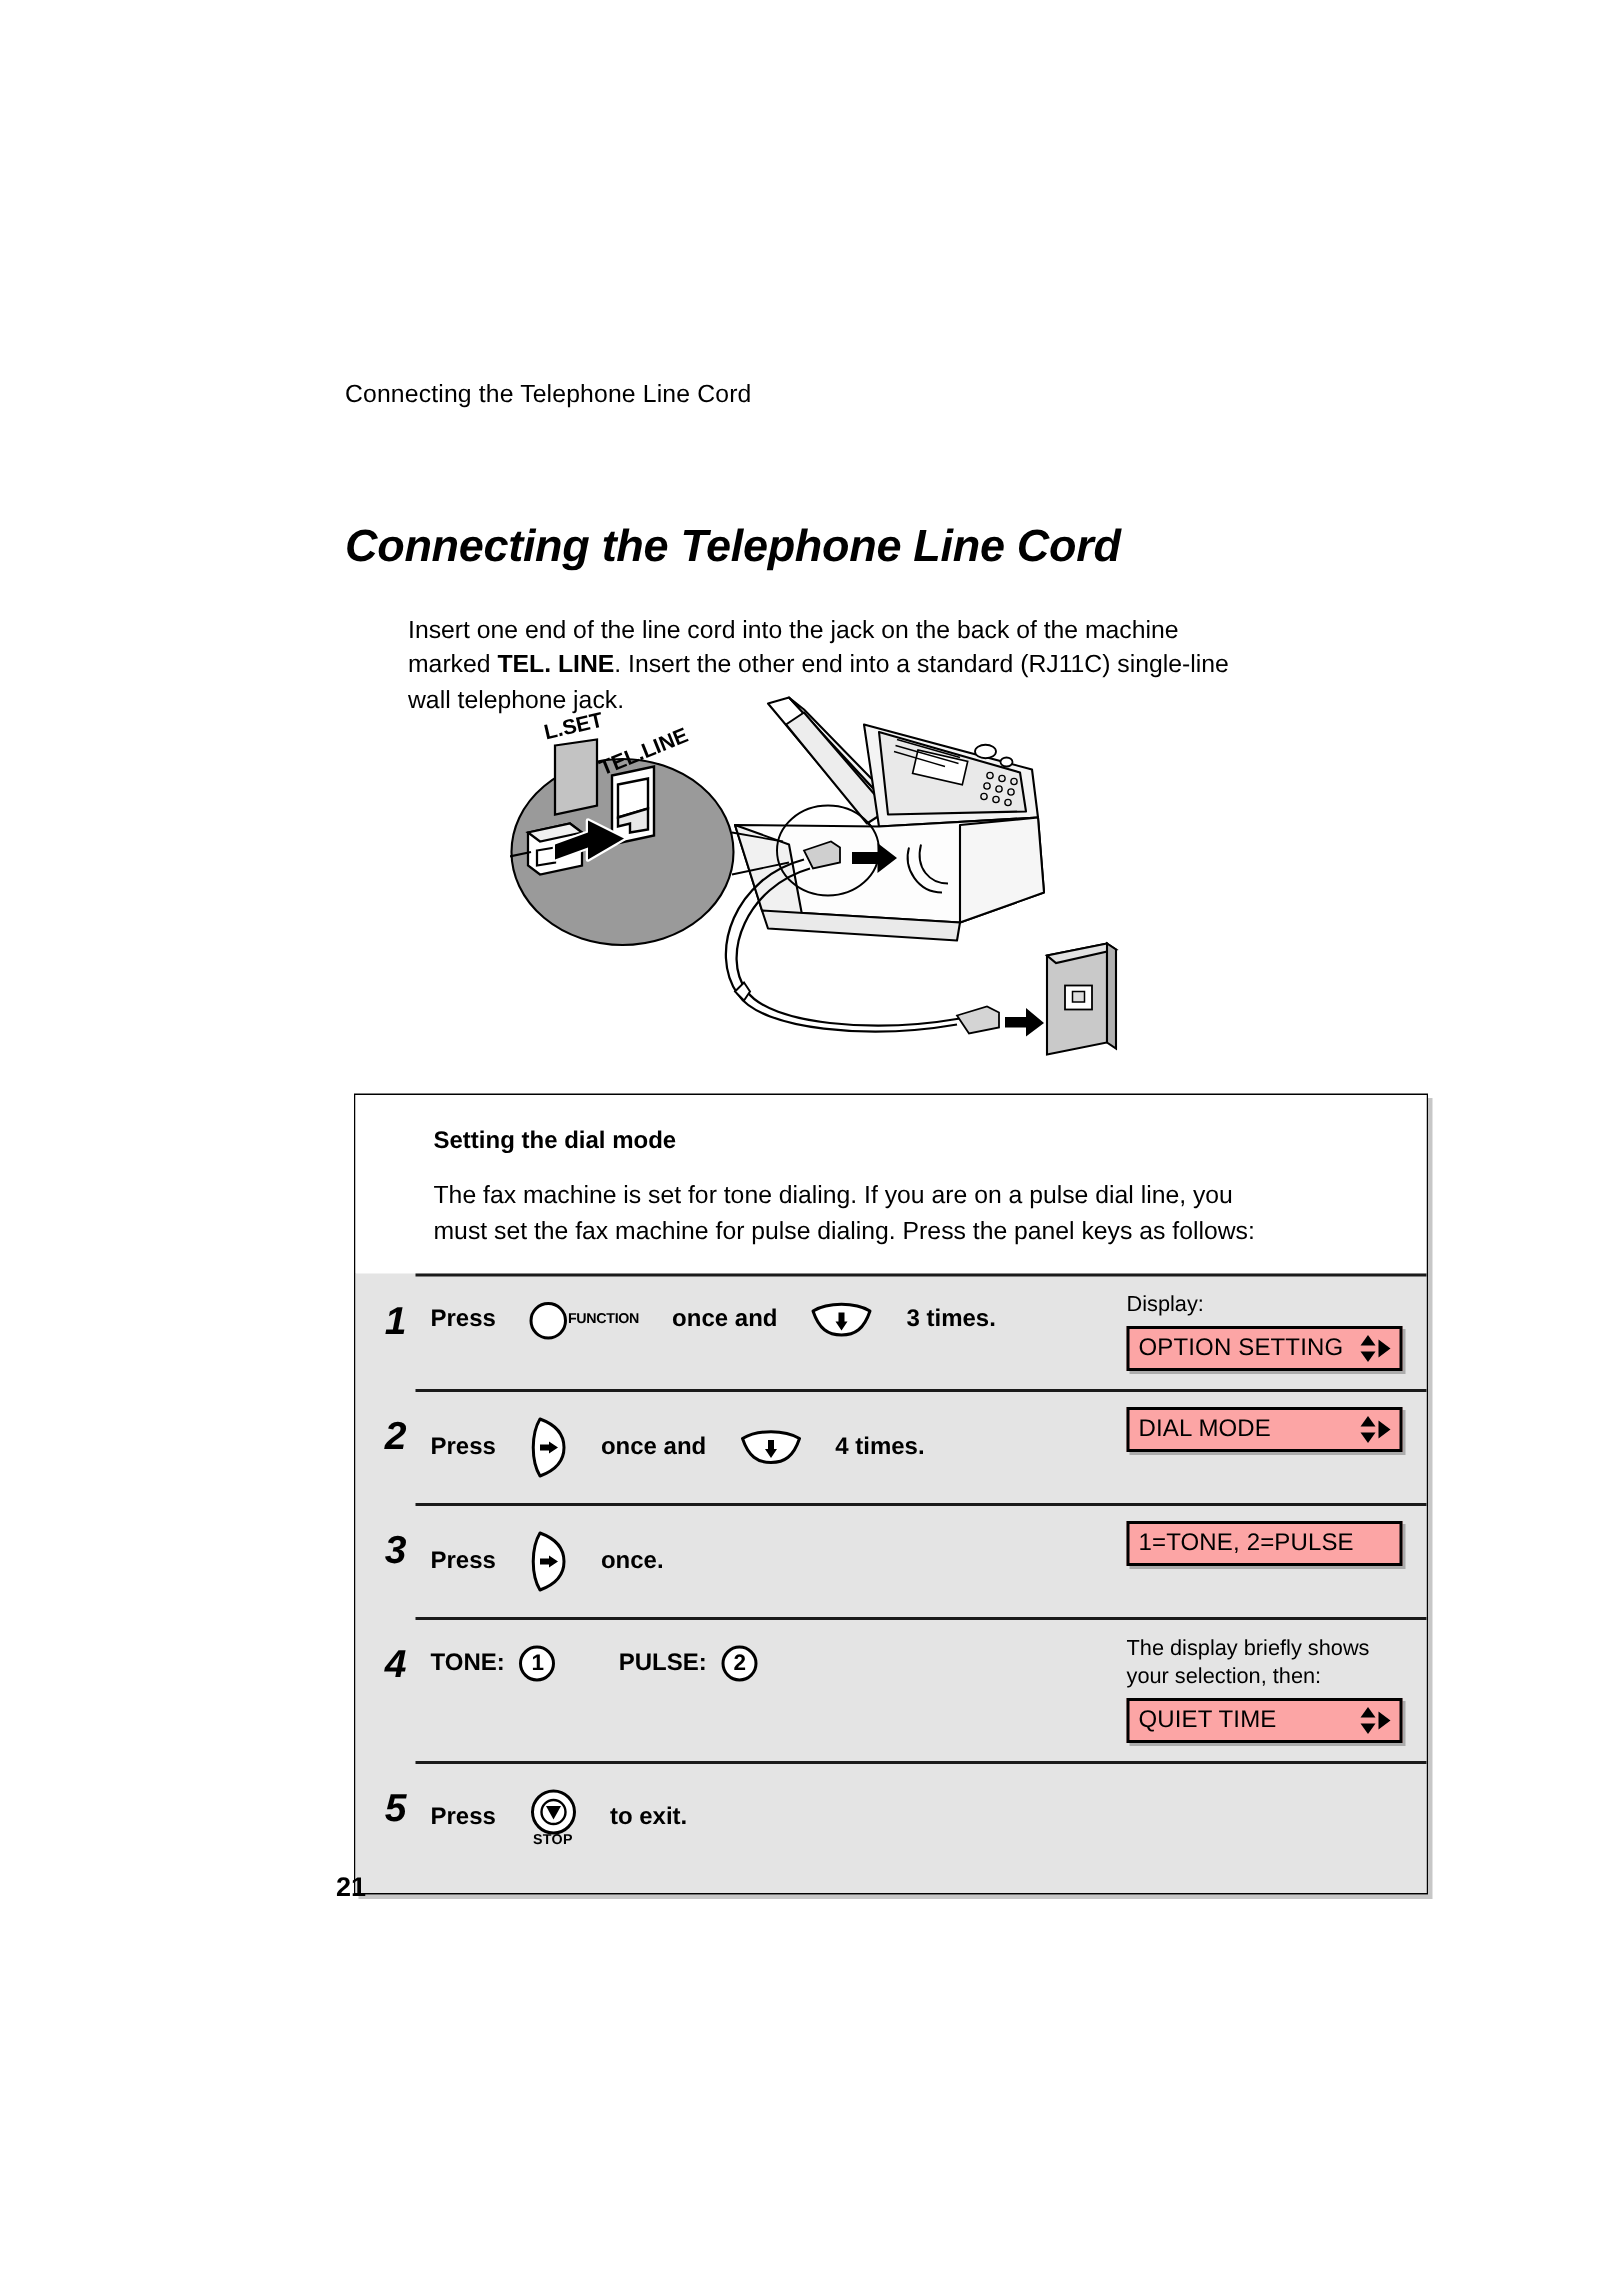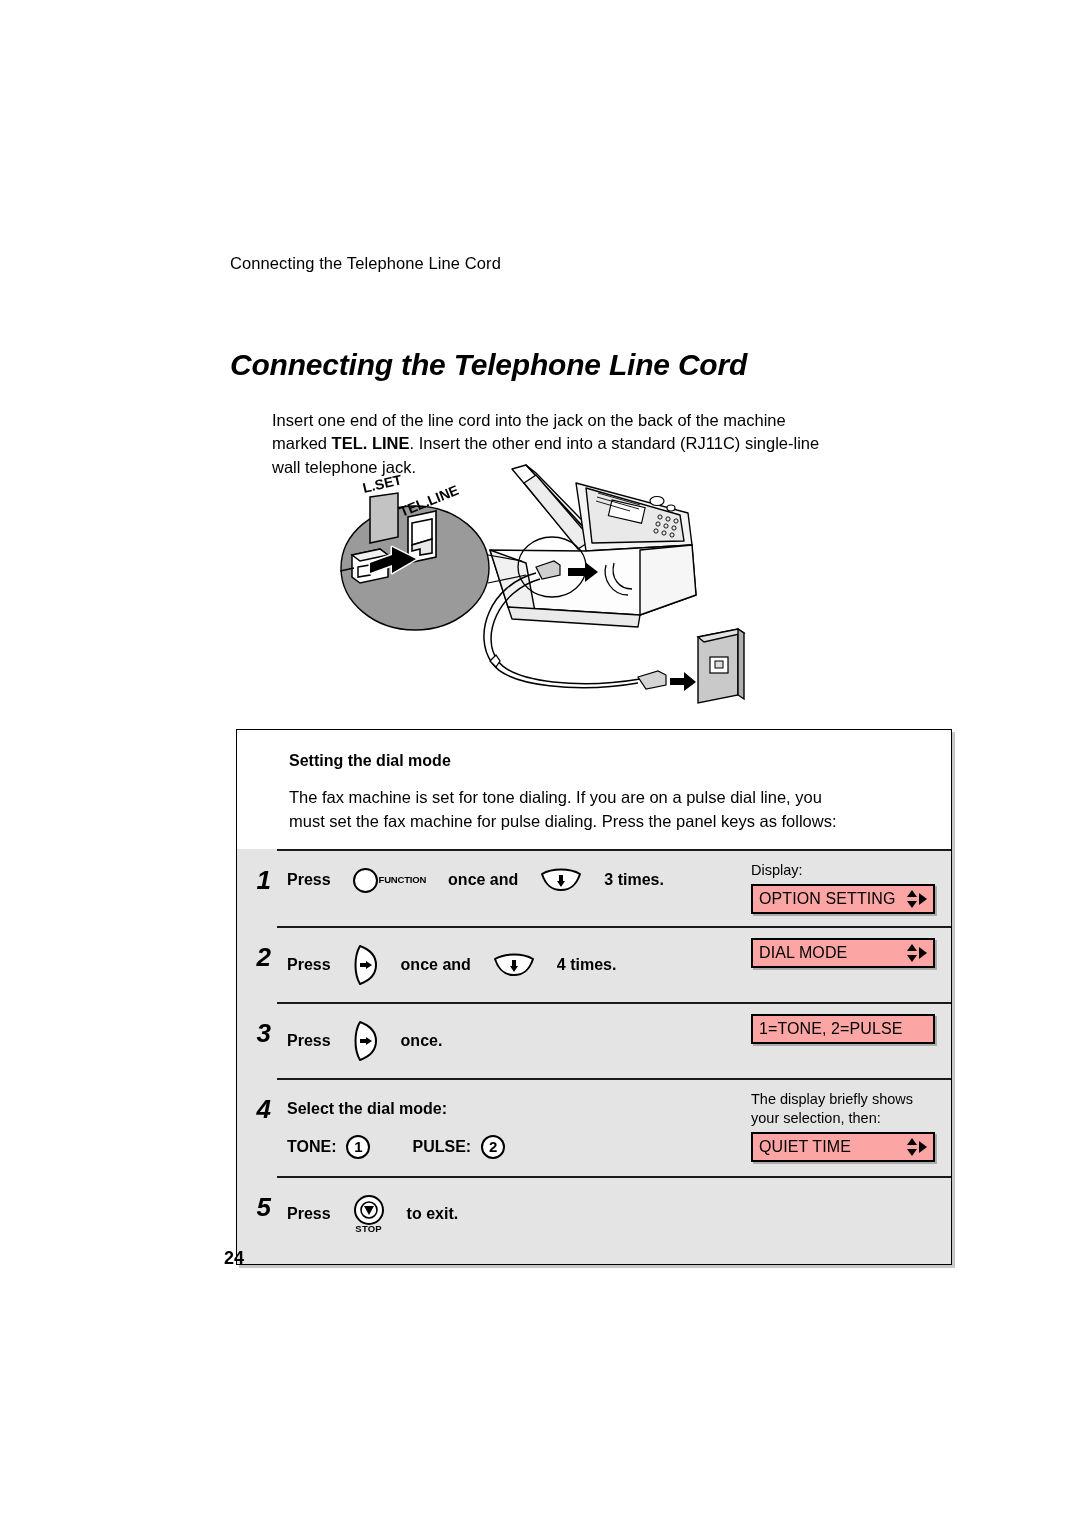--- a/index.html
+++ b/index.html
@@ -442,23 +442,20 @@
           <div class="lcd">
             <span class="lcd-text">1=TONE, 2=PULSE</span>
           </div>
         </div>
       </div>
 
       <div class="step">
         <div class="rule"></div>
         <div class="step-num">4</div>
         <div class="step-body">
-          <div class="step-line">
-            <span>Select the dial mode:</span>
-          </div>
           <div class="step-line" style="gap:10px;">
             <span>TONE:</span>
             <span class="circle-num">1</span>
             <span style="display:inline-block;width:22px;"></span>
             <span>PULSE:</span>
             <span class="circle-num">2</span>
           </div>
         </div>
         <div class="step-right">
           <div class="display-caption">The display briefly shows your selection, then:</div>
@@ -493,14 +490,14 @@
             </span>
             <span>to exit.</span>
           </div>
         </div>
         <div class="step-right"></div>
       </div>
 
     </div>
   </div>
 
-  <div class="page-number">24</div>
+  <div class="page-number">21</div>
 </div>
 
 </body></html>

